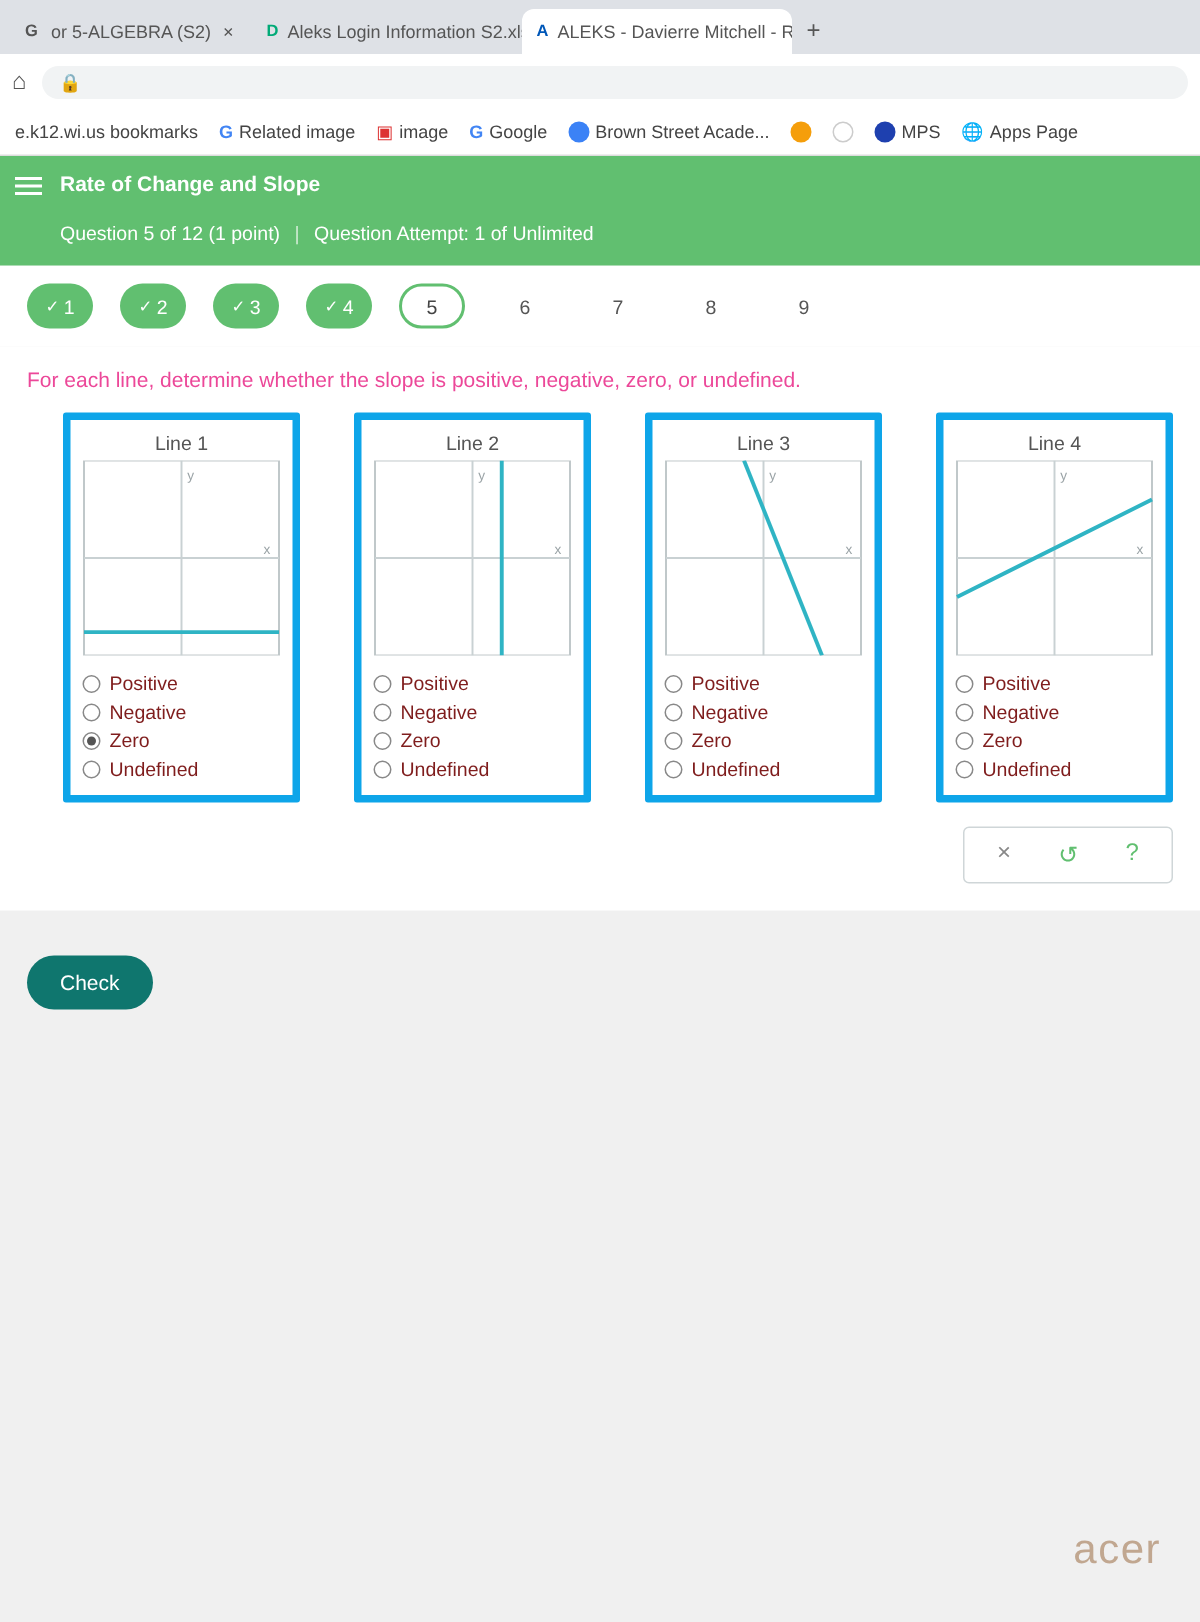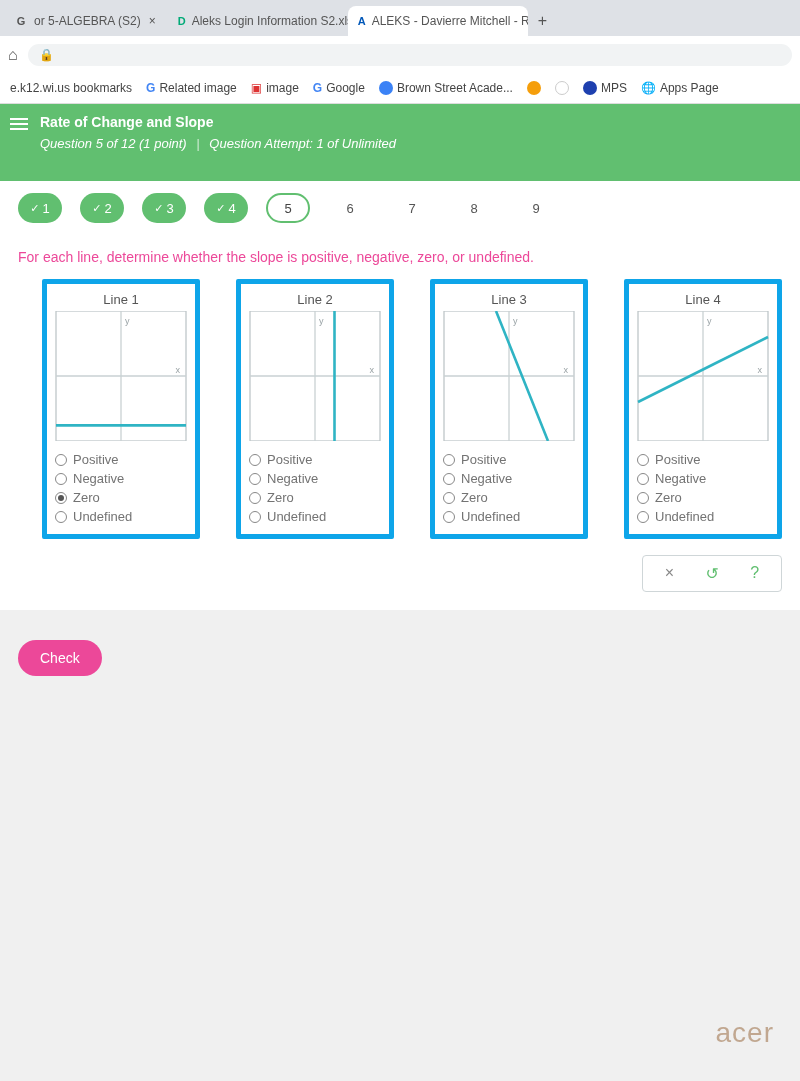--- a/index.html
+++ b/index.html
@@ -75,30 +75,30 @@
   .favG { color:#4285f4; font-weight:bold; }
   .dot { width:14px; height:14px; border-radius:50%; display:inline-block; }
   .dot.blue{background:#3b82f6;}
   .dot.indigo{background:#1e40af;}
   .dot.white{background:#fff;border:1px solid #ccc;}
   .dot.tri{background:#f59e0b;}
   
   .aleks-header {
     background:#61bf70;
     color:#fff;
-    padding:10px 14px 30px 40px;
+    padding:10px 14px 14px 40px;
     position:relative;
   }
   .hamburger {
     position:absolute; left:10px; top:14px;
     display:flex; flex-direction:column; gap:3px; cursor:pointer;
   }
   .hamburger span{width:18px;height:2px;background:#fff;}
   .topic-title{font-size:14px;font-weight:600;}
-  .q-meta{font-size:13px;margin-top:6px;font-style:italic;}
+  .q-meta{font-size:13px;margin-top:18px;}
   .q-meta .sep{opacity:.7;margin:0 6px;}
   
   .q-nav {
     display:flex;
     gap:18px;
     padding:12px 18px;
     background:#fff;
     align-items:center;
   }
   .q-pill {
@@ -120,21 +120,21 @@
   .card{
     border:5px solid #0ea5e9;
     border-radius:2px;
     padding:8px 8px 10px 8px;
     flex:1;
     background:#fff;
     margin-left:24px;
   }
   .card-title{text-align:center;font-size:13px;color:#555;margin-bottom:4px;}
   .mini{width:100%;height:130px;}
-  .opts{margin-top:8px;display:flex;flex-direction:column;gap:4px;font-size:13px;color:#737373;}
+  .opts{margin-top:8px;display:flex;flex-direction:column;gap:4px;font-size:13px;color:#7f1d1d;}
   .opt{display:flex;align-items:center;gap:6px;cursor:pointer;}
   .radio{
     width:12px;height:12px;border:1.5px solid #888;border-radius:50%;
     display:inline-block;position:relative;
   }
   .radio.sel::after{content:"";position:absolute;inset:2px;border-radius:50%;background:#555;}
   
   .tools{
     margin:16px 0 0 auto;
     width:140px;
@@ -142,21 +142,21 @@
     border-radius:4px;
     display:flex;
     justify-content:space-around;
     padding:8px 6px;
   }
   .tool-btn{color:#61bf70;font-size:16px;cursor:pointer;}
   .tool-btn.x{color:#888;}
   
   .check-row{padding:30px 18px;}
   .check-btn{
-    background:#ec4899;color:#fff;border:none;border-radius:18px;
+    background:#0f766e;color:#fff;border:none;border-radius:18px;
     padding:10px 22px;font-size:14px;cursor:pointer;
   }
   .logo{
     position:fixed; right:26px; bottom:32px; color:#7a3b00; font-family: "Arial"; font-size:28px; letter-spacing:1px; opacity:.4;
   }
 </style>
 </head>
 <body>
 
 <div class="browser-tabs">

